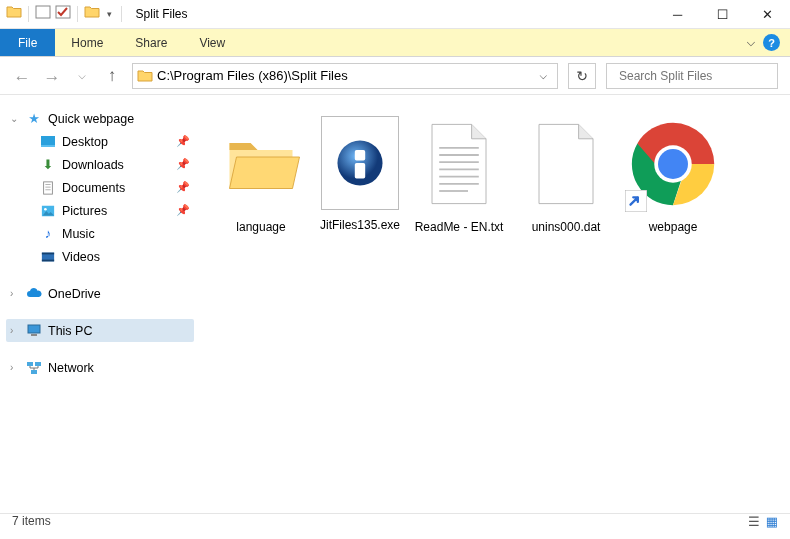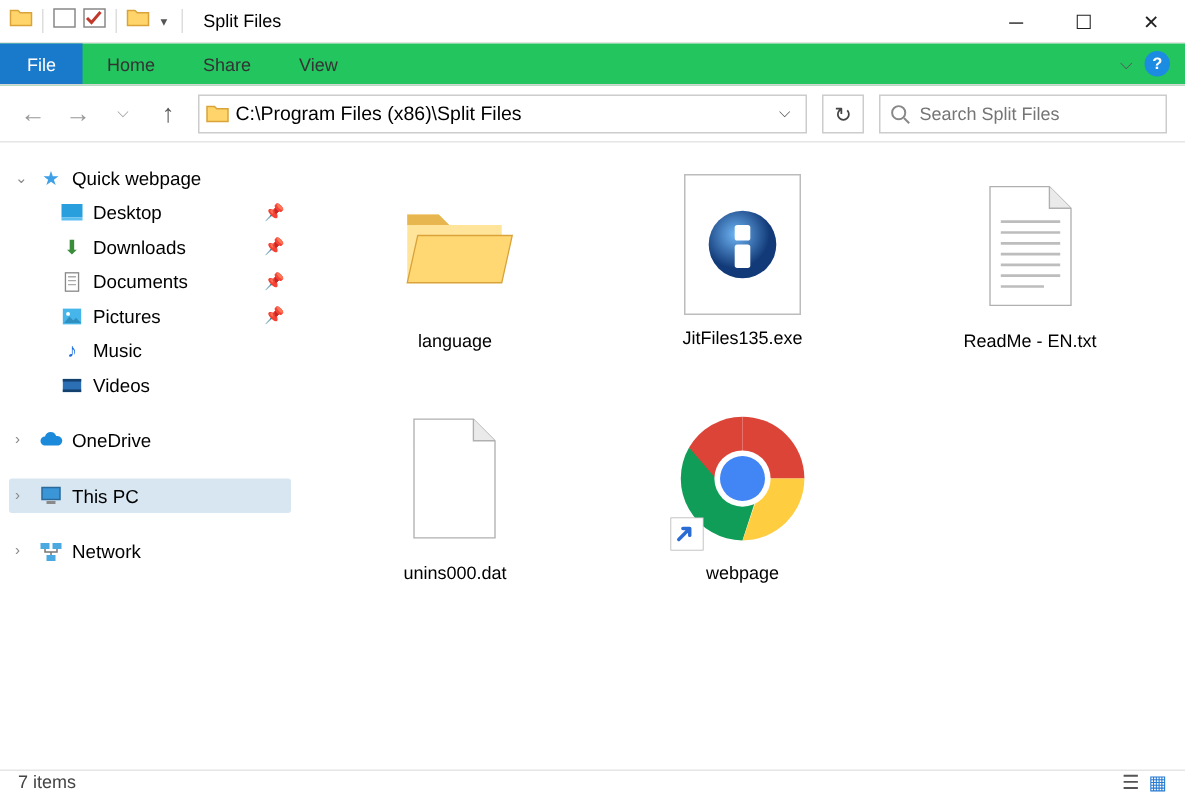--- a/index.html
+++ b/index.html
@@ -8,50 +8,50 @@
 
 .titlebar { height: 29px; display: flex; align-items: center; background: #fff; border-bottom: 1px solid #e5e5e5; }
 .qa-icons { display: flex; align-items: center; gap: 4px; padding: 0 6px; }
 .qa-sep { width: 1px; height: 16px; background: #ddd; margin: 0 2px; }
 .folder-glyph svg { width: 16px; height: 16px; }
 .titlebar-title { font-size: 12px; margin-left: 6px; color: #000; }
 .win-controls { margin-left: auto; display: flex; height: 100%; }
 .win-btn { width: 45px; display: flex; align-items: center; justify-content: center; font-size: 13px; color: #222; }
 
 
-.ribbon { height: 28px; border-bottom: 1px solid #d5d5d5; display: flex; align-items: center; background: #22c55e; }
+.ribbon { height: 28px; border-bottom: 1px solid #d5d5d5; display: flex; align-items: center; background: #fef9c3; }
 .file-tab { background: #1979ca; color: #fff; font-size: 12px; padding: 0 18px; height: 100%; display: flex; align-items: center; }
 .rib-tab { font-size: 12px; color: #333; padding: 0 16px; height: 100%; display: flex; align-items: center; }
 .ribbon-right { margin-left: auto; display: flex; align-items: center; gap: 8px; padding-right: 10px; }
 .help-badge { width: 17px; height: 17px; border-radius: 50%; background: #1c8ce3; color: #fff; font-size: 11px; font-weight: bold; display: flex; align-items: center; justify-content: center; }
 
 
 .navbar { height: 38px; display: flex; align-items: center; gap: 10px; padding: 0 12px; border-bottom: 1px solid #e5e5e5; }
 .nav-arrow { width: 20px; color: #999; text-align: center; font-size: 17px; }
 .nav-arrow.enabled { color: #555; }
 .addr { flex: 1; height: 26px; border: 1px solid #ccc; display: flex; align-items: center; padding: 0 4px; }
 .addr .smglyph { width: 16px; height: 16px; margin-right: 4px; }
 .addr input { flex: 1; border: none; outline: none; font-size: 13px; }
 .addr .drop { padding: 0 6px; font-size: 10px; color: #555; }
 .refresh { width: 28px; height: 26px; border: 1px solid #ccc; display: flex; align-items: center; justify-content: center; font-size: 14px; color: #444; }
-.search { width: 192px; height: 26px; border: 1px solid #ccc; display: flex; align-items: center; padding: 0 6px; }
+.search { width: 172px; height: 26px; border: 1px solid #ccc; display: flex; align-items: center; padding: 0 6px; }
 .search svg { width: 14px; height: 14px; margin-right: 6px; stroke: #888; fill: none; }
 .search input { flex: 1; border: none; outline: none; font-size: 12px; color: #888; }
 
 
 .body { display: flex; height: 416px; }
 .sidebar { width: 200px; padding: 12px 6px; font-size: 12.5px; overflow-y: auto; }
 .side-group { margin-bottom: 14px; }
 .side-item { display: flex; align-items: center; height: 23px; padding: 0 4px 0 20px; position: relative; gap: 6px; border-radius: 2px; }
 .side-item.sel { background: #d8e6f2; }
 .side-chevron { position: absolute; left: 4px; font-size: 10px; color: #888; }
 .side-item .ico { width: 16px; height: 16px; display: flex; align-items: center; justify-content: center; font-size: 13px; }
 .pin { margin-left: auto; color: #888; font-size: 11px; }
 
-.content { flex: 1; padding: 14px 10px; display: grid; grid-template-columns: repeat(3, 1fr); grid-auto-rows: 150px; gap: 5px 5px; align-content: start; }
+.content { flex: 1; padding: 14px 10px; display: grid; grid-template-columns: repeat(6, 1fr); grid-auto-rows: 150px; gap: 5px 5px; align-content: start; }
 .item { display: flex; flex-direction: column; align-items: center; justify-content: flex-start; padding: 6px 2px; font-size: 12px; color: #000; text-align: center; border: 1px solid transparent; }
 .thumb { width: 96px; height: 96px; display: flex; align-items: center; justify-content: center; margin-bottom: 8px; position: relative; }
 
 
 .status { position: absolute; bottom: 0; left: 0; right: 0; height: 26px; border-top: 1px solid #e5e5e5; display: flex; align-items: flex-start; font-size: 12px; color: #444; padding: 0 12px; }
 .view-icons { margin-left: auto; display: flex; gap: 6px; font-size: 13px; color: #555; }
 .view-icons span:last-child { color: #2b7cd3; }
 
 
 .textdoc-bg { fill: #fff; stroke: #b0b0b0; stroke-width: 1; }

